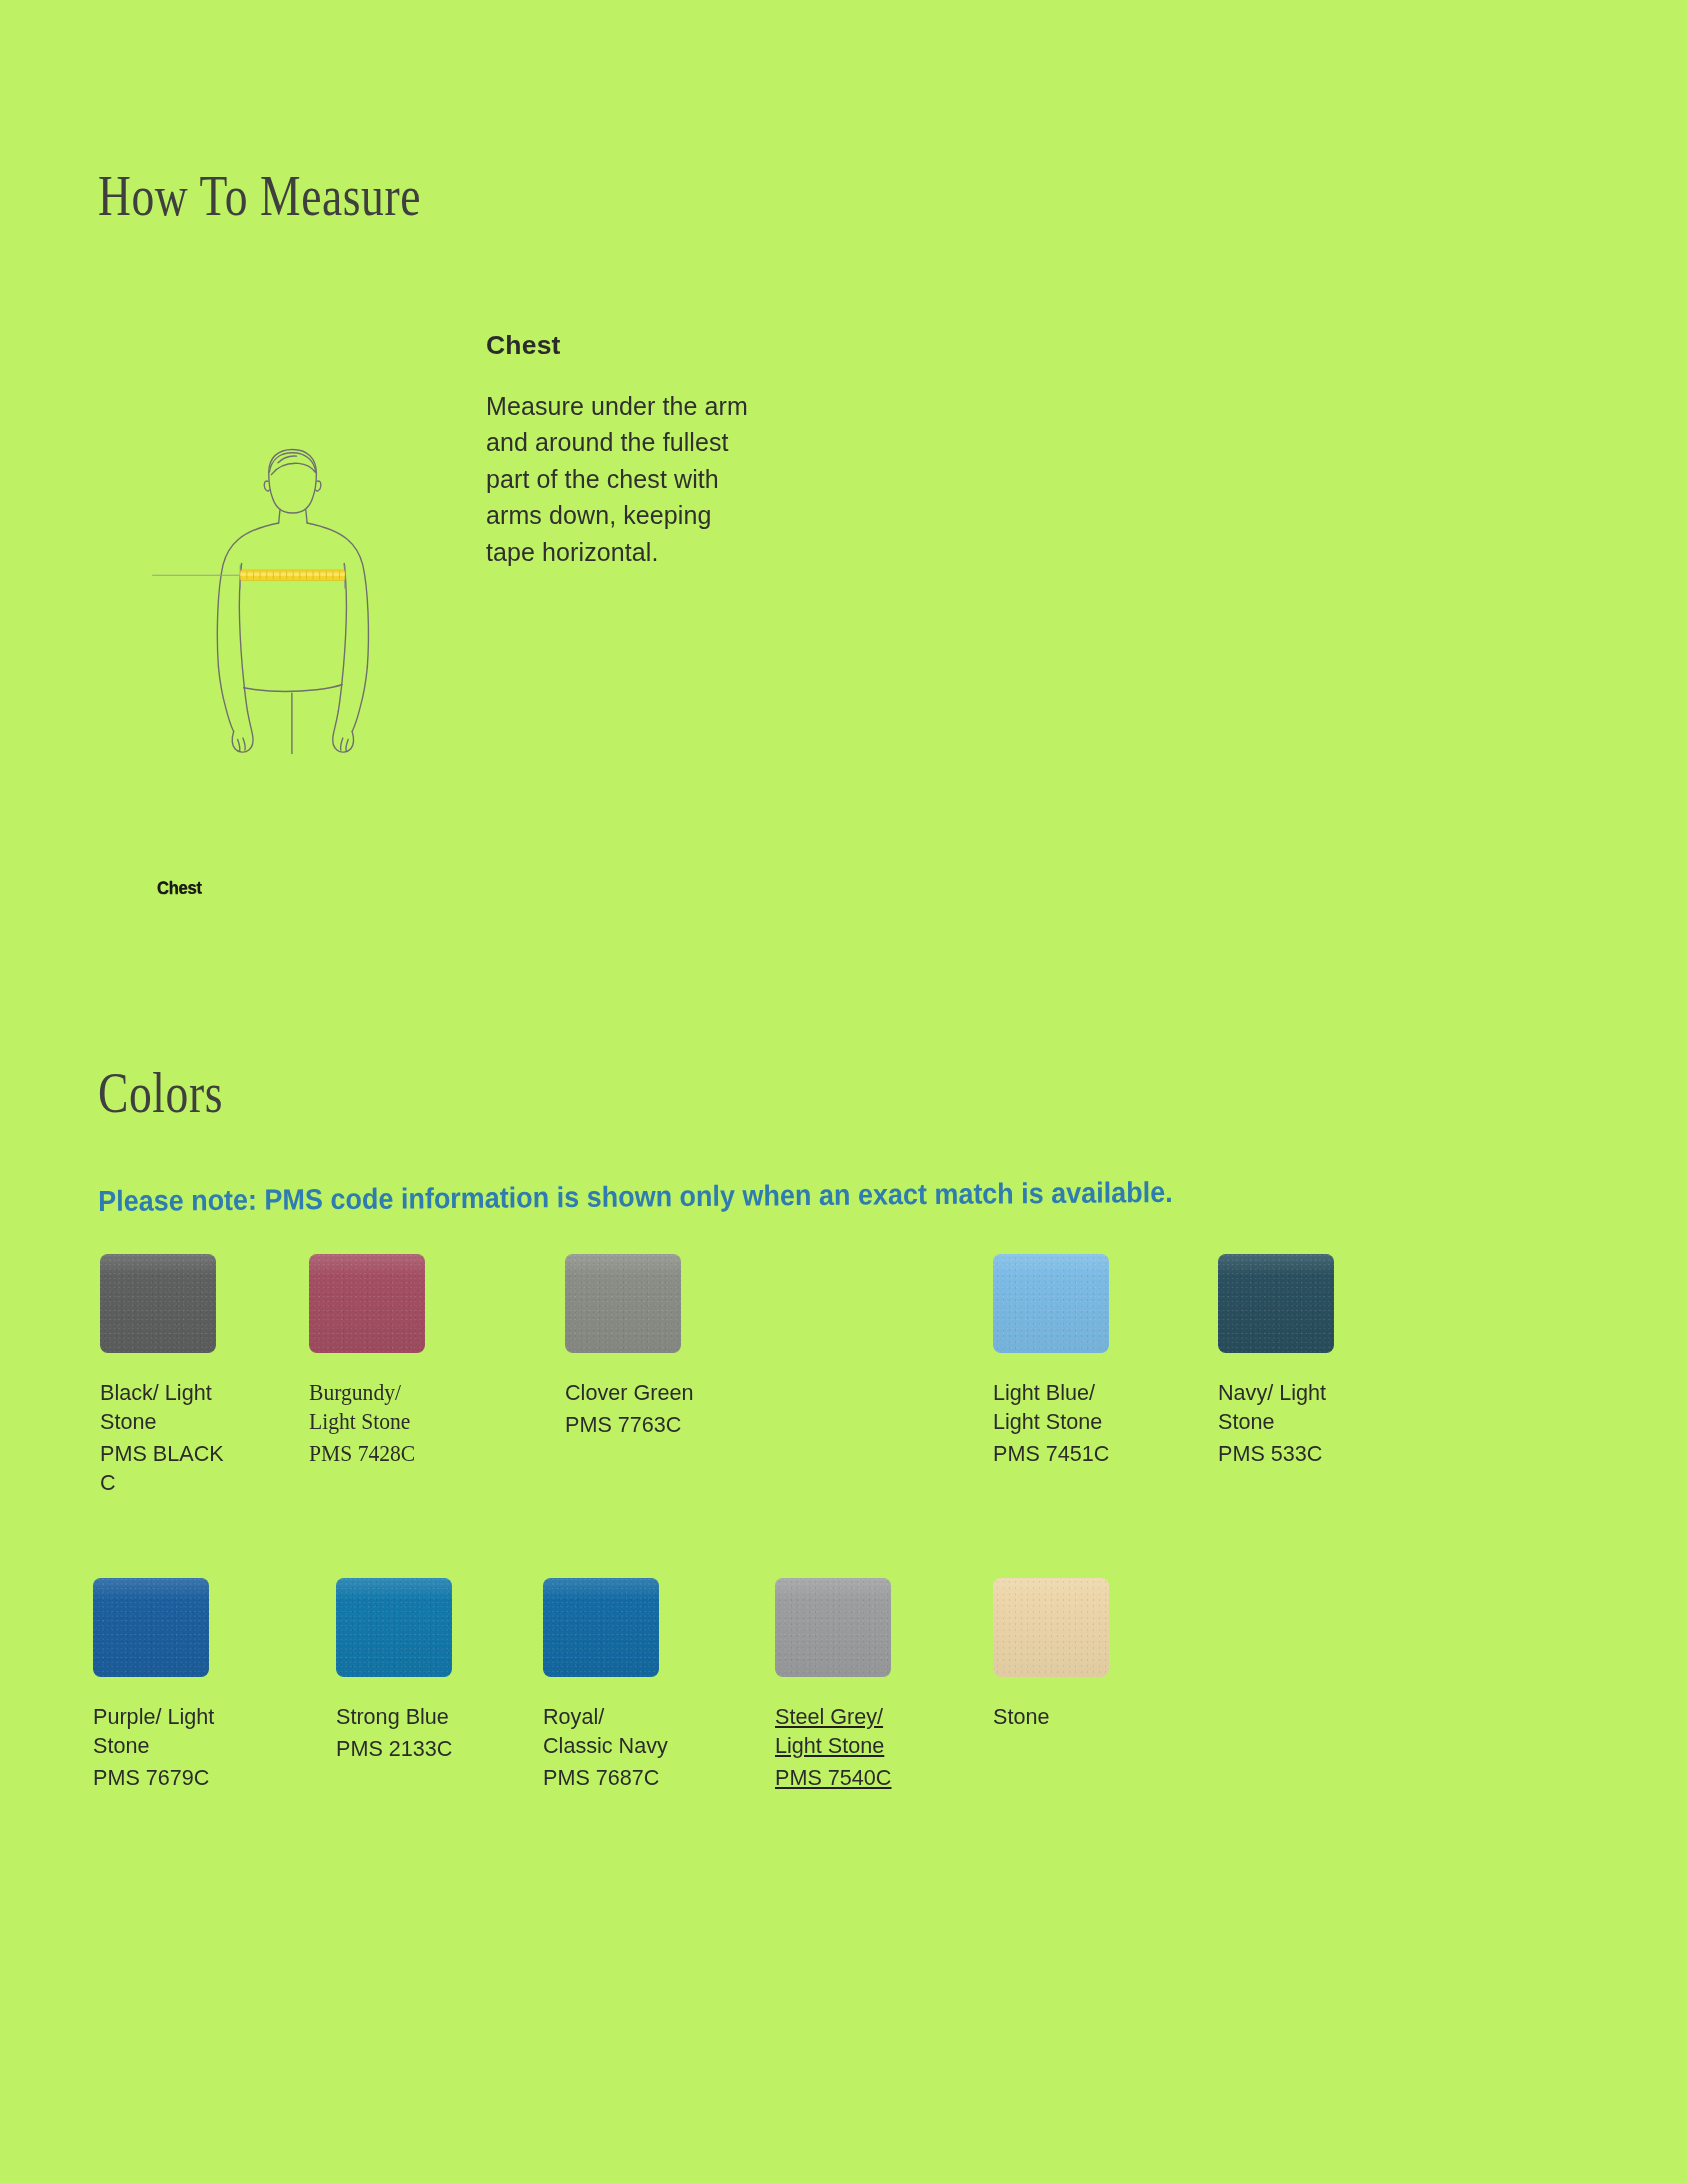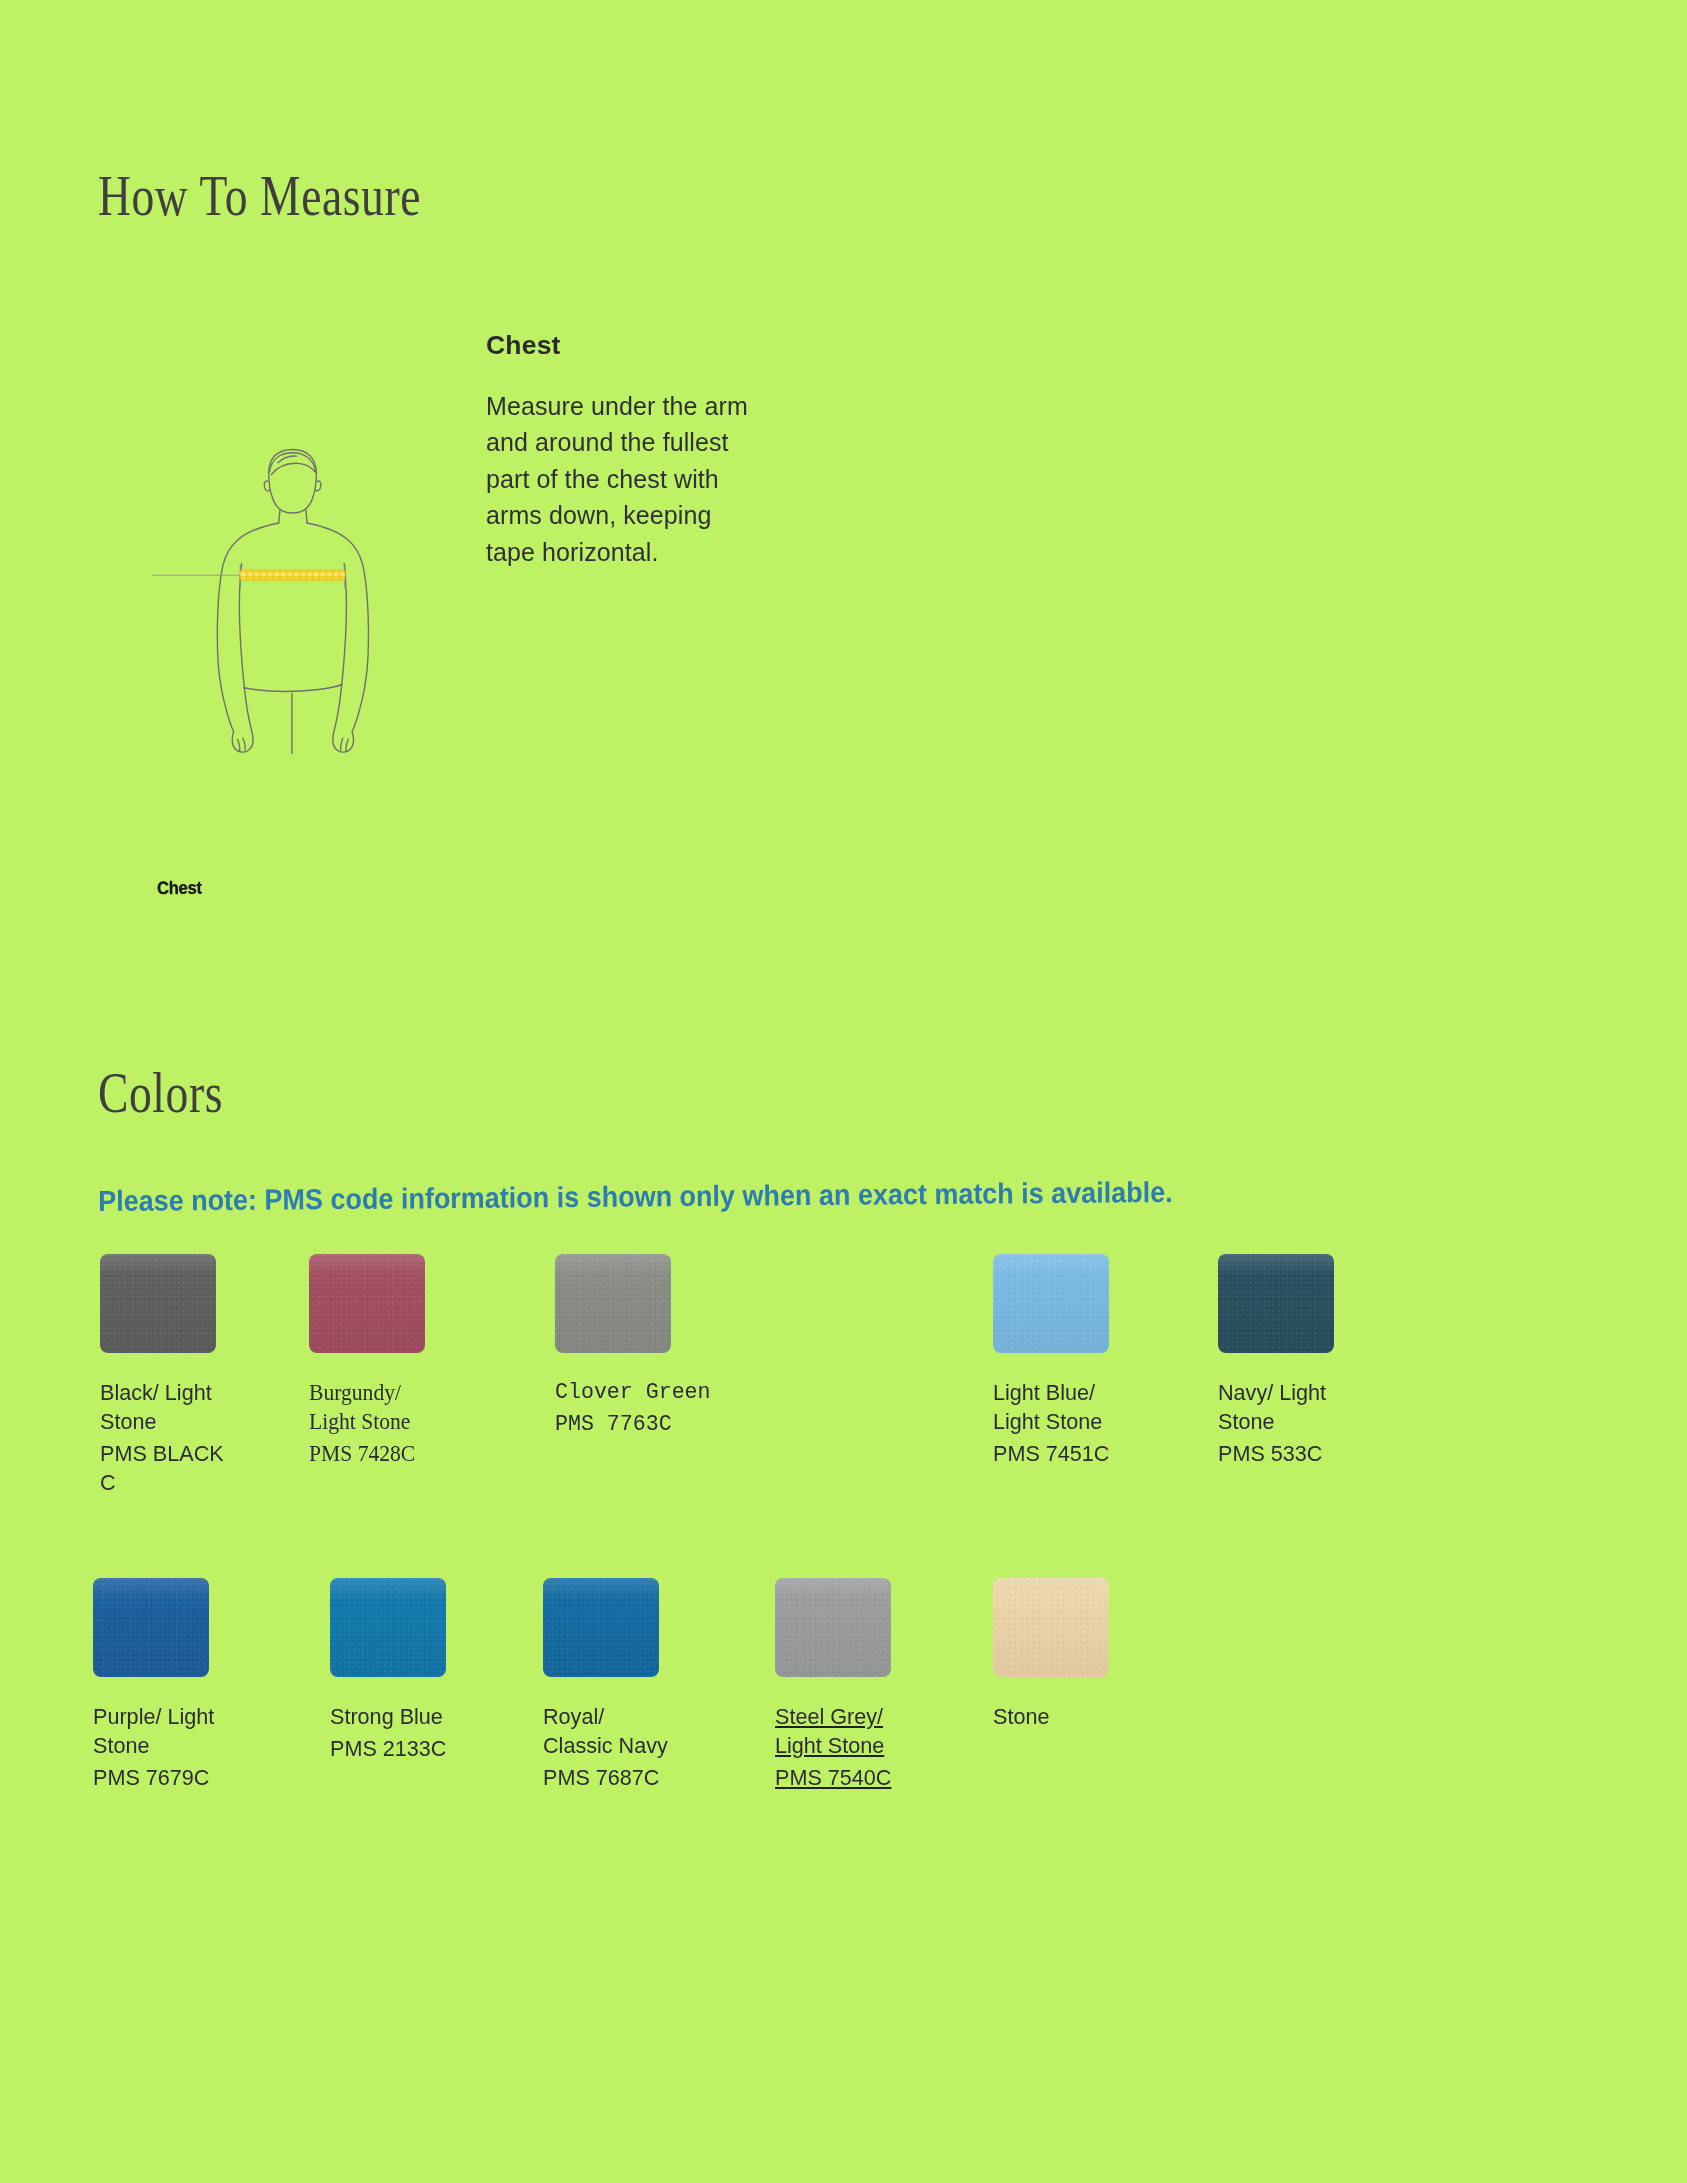--- a/index.html
+++ b/index.html
@@ -280,21 +280,21 @@
 Stone</div>
           <div class="swatch-pms">PMS BLACK
 C</div>
         </div>
         <div class="swatch-cell" style="left: 216px; font-family: Liberation Serif, serif;">
           <div class="swatch-chip" style="background: rgb(163, 78, 98);"></div>
           <div class="swatch-label">Burgundy/
 Light Stone</div>
           <div class="swatch-pms">PMS 7428C</div>
         </div>
-        <div class="swatch-cell" style="left: 462px; font-family: Liberation Mono, monospace;">
+        <div class="swatch-cell" style="left: 472px;">
           <div class="swatch-chip" style="background: rgb(138, 141, 134);"></div>
           <div class="swatch-label">Clover Green</div>
           <div class="swatch-pms">PMS 7763C</div>
         </div>
         <div class="swatch-cell" style="left: 900px;">
           <div class="swatch-chip" style="background: rgb(123, 186, 228);"></div>
           <div class="swatch-label">Light Blue/
 Light Stone</div>
           <div class="swatch-pms">PMS 7451C</div>
         </div>
@@ -305,21 +305,21 @@
           <div class="swatch-pms">PMS 533C</div>
         </div>
       </div>
       <div class="swatch-row">
         <div class="swatch-cell" style="left: 0px;">
           <div class="swatch-chip" style="background: rgb(28, 95, 158);"></div>
           <div class="swatch-label">Purple/ Light
 Stone</div>
           <div class="swatch-pms">PMS 7679C</div>
         </div>
-        <div class="swatch-cell" style="left: 237px;">
+        <div class="swatch-cell" style="left: 243px;">
           <div class="swatch-chip" style="background: rgb(18, 120, 171);"></div>
           <div class="swatch-label">Strong Blue</div>
           <div class="swatch-pms">PMS 2133C</div>
         </div>
         <div class="swatch-cell" style="left: 450px;">
           <div class="swatch-chip" style="background: rgb(20, 107, 164);"></div>
           <div class="swatch-label">Royal/
 Classic Navy</div>
           <div class="swatch-pms">PMS 7687C</div>
         </div>

